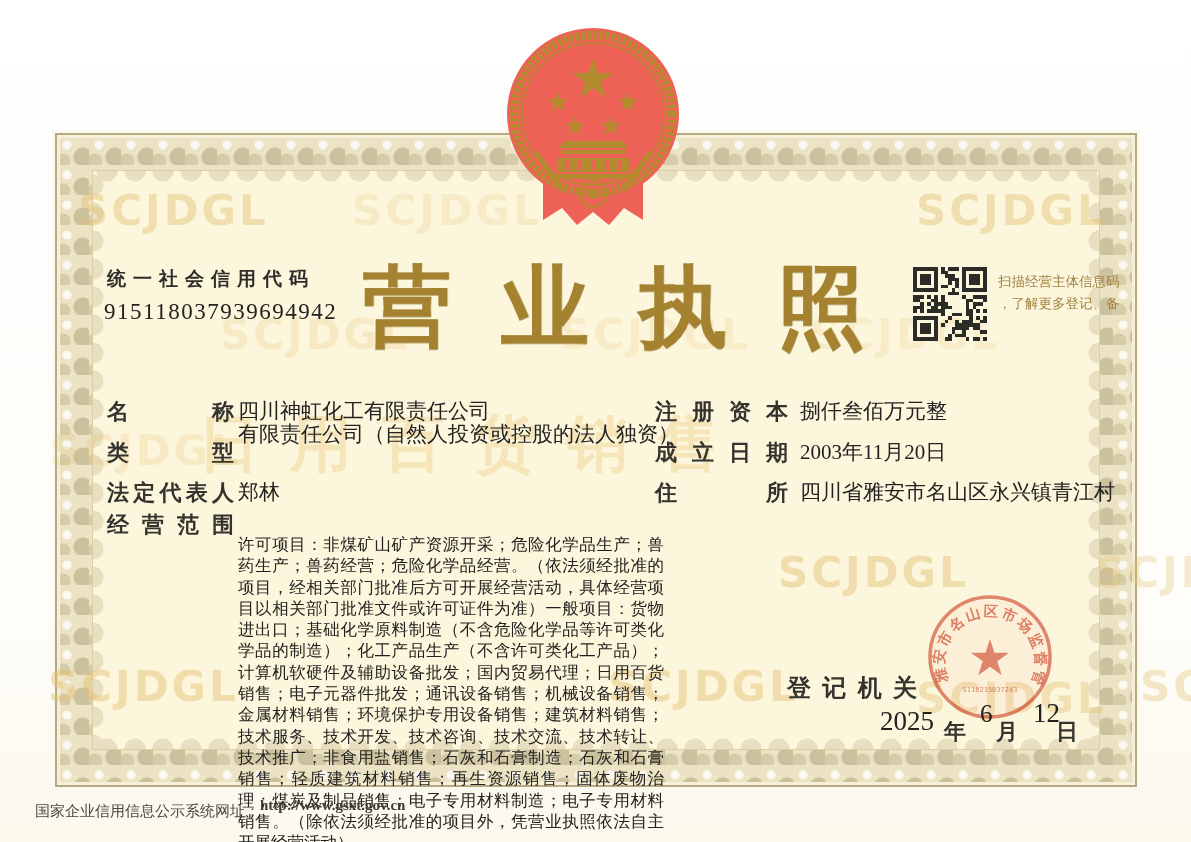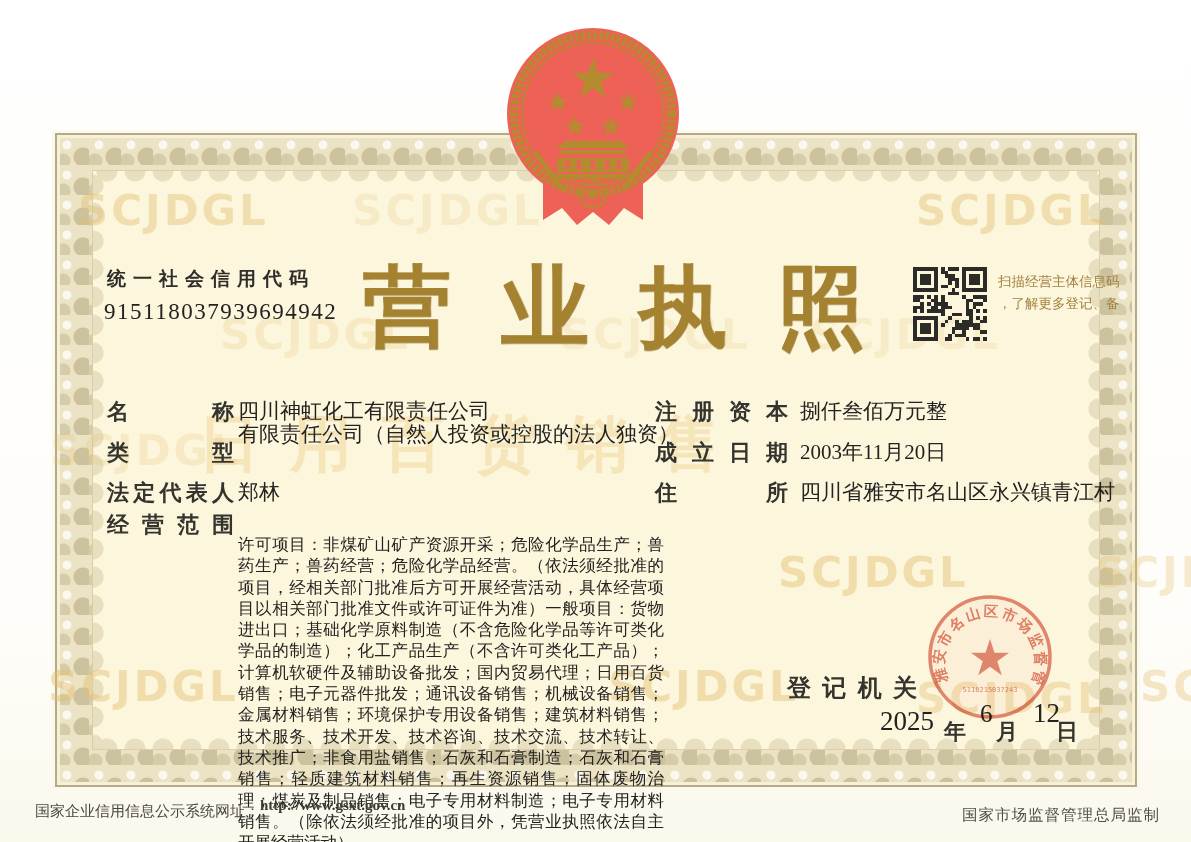--- a/index.html
+++ b/index.html
@@ -294,21 +294,20 @@
     <span class="abs date-num" style="left:868px;top:706px;">2025</span>
     <span class="abs date-unit" style="left:944px;top:717px;">年</span>
     <span class="abs date-num" style="left:968px;top:700px;font-size:25px;">6</span>
     <span class="abs date-unit" style="left:996px;top:717px;">月</span>
     <span class="abs date-num" style="left:1021px;top:698px;font-size:27px;">12</span>
     <span class="abs date-unit" style="left:1056px;top:717px;">日</span>
 
     <div class="abs footer-left">
       <span>国家企业信用信息公示系统网址：</span><span class="footer-url">http://www.gsxt.gov.cn</span>
     </div>
-    <div class="abs footer-right">国家市场监督管理总局监制</div>
   </div>
 
   <svg class="abs seal" viewBox="0 0 128 128">
     <circle cx="64" cy="64" r="60" fill="rgba(235,120,95,0.06)" stroke="#d4543e" stroke-width="3.5" opacity=".8"></circle>
     <path id="sealArc" d="M 22 88 A 46 46 0 1 1 106 88" fill="none"></path>
     <text font-size="14.5" fill="#d4543e" opacity=".85" letter-spacing="2.5" font-family="Liberation Serif, DejaVu Serif, serif" font-weight="600">
       <textPath href="#sealArc" startOffset="0">雅安市名山区市场监督管理局</textPath>
     </text>
     <polygon fill="#d4543e" opacity=".8" points="64,46 68.49,59.82 83.02,59.82 71.27,68.36 75.76,82.18 64,73.64 52.24,82.18 56.73,68.36 44.98,59.82 59.51,59.82"></polygon>
     <text x="64" y="99" font-size="7" text-anchor="middle" fill="#d4543e" opacity=".8" font-family="DejaVu Sans Mono, monospace">5118215037243</text>

